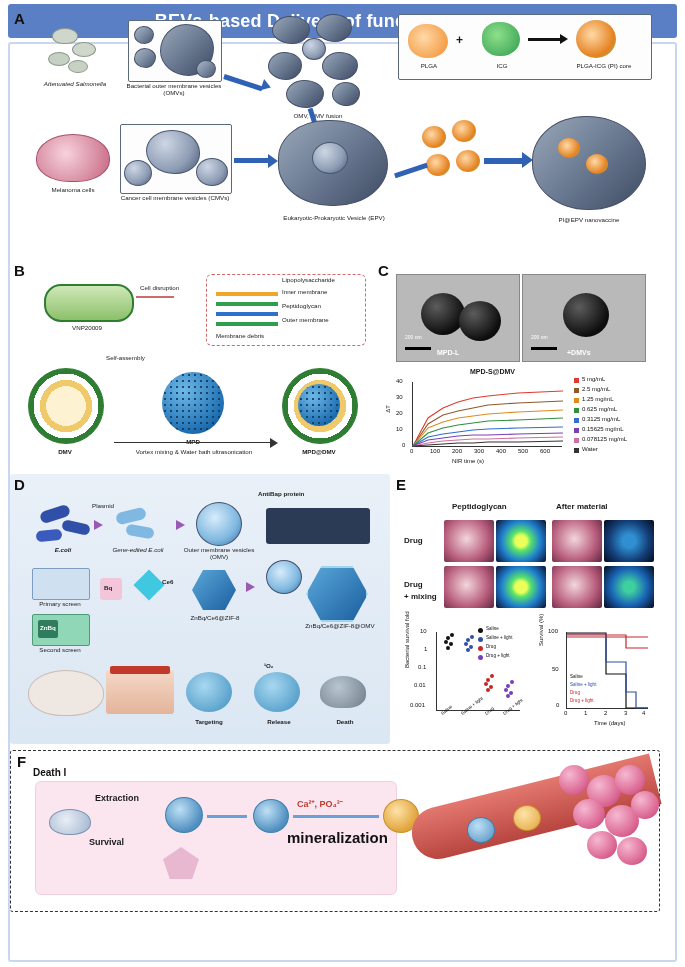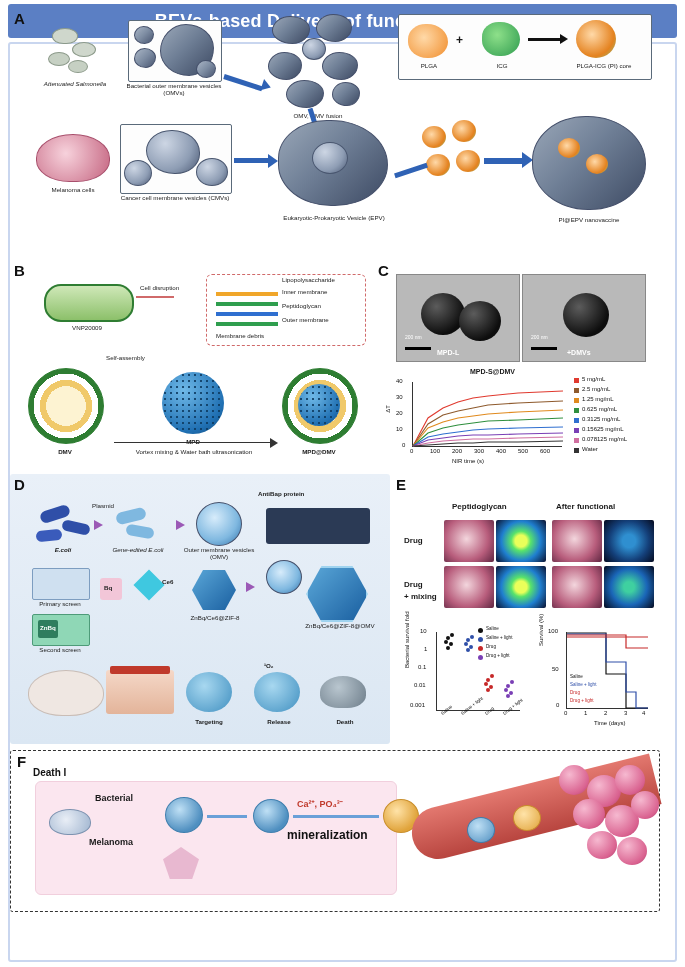--- a/index.html
+++ b/index.html
@@ -347,21 +347,21 @@
     <div class="lbl b" style="left:240px;top:244px;width:58px;text-align:center;">Release</div>
     <div class="lbl b" style="left:254px;top:188px;">¹O₂</div>
     <div class="blob" style="left:310px;top:202px;width:46px;height:32px;background:radial-gradient(circle at 40% 35%,#b9c6cf,#6d7d8a);border-radius:50% 50% 40% 40%;"></div>
     <div class="lbl b" style="left:306px;top:244px;width:58px;text-align:center;">Death</div>
   </div>
 
   <div id="panelE">
     <div class="panel-letter" style="left:0px;top:2px;">E</div>
 
     <div class="lbl b" style="left:56px;top:28px;font-size:8px;">Peptidoglycan</div>
-    <div class="lbl b" style="left:160px;top:28px;font-size:8px;">After functional</div>
+    <div class="lbl b" style="left:160px;top:28px;font-size:8px;">After material</div>
 
     <div class="lbl b" style="left:8px;top:62px;font-size:8px;">Drug</div>
     <div class="lbl b" style="left:8px;top:106px;font-size:8px;">Drug</div>
     <div class="lbl b" style="left:8px;top:118px;font-size:8px;">+ mixing</div>
 
     <div class="photo skin" style="left:48px;top:46px;width:50px;height:42px;"></div>
     <div class="photo fluo" style="left:100px;top:46px;width:50px;height:42px;"></div>
     <div class="photo skin" style="left:156px;top:46px;width:50px;height:42px;"></div>
     <div class="photo fluo" style="left:208px;top:46px;width:50px;height:42px;background:radial-gradient(circle at 50% 50%,#2f8fd0 0 20%,#14407a 60%,#050a1e 100%);"></div>
 
@@ -450,31 +450,31 @@
     </div>
   </div>
 
   <div id="panelF">
     <div class="panel-letter" style="left:6px;top:2px;">F</div>
 
     <div class="stageI"></div>
     <div class="lbl b" style="left:22px;top:16px;font-size:10px;color:#111;">Death I</div>
 
     <div class="blob" style="left:38px;top:58px;width:40px;height:24px;background:radial-gradient(circle at 40% 40%,#e9eef6,#9fb4cf);border-radius:50% 50% 45% 45%;border:1px solid #7d93b0;"></div>
-    <div class="lbl b" style="left:84px;top:42px;font-size:9px;">Bacterial</div>
-    <div class="lbl b" style="left:78px;top:86px;font-size:9px;">Melanoma</div>
+    <div class="lbl b" style="left:84px;top:42px;font-size:9px;">Extraction</div>
+    <div class="lbl b" style="left:78px;top:86px;font-size:9px;">Survival</div>
 
     <div class="blob" style="left:154px;top:46px;width:36px;height:34px;background:radial-gradient(circle at 38% 34%,#bfe0f5,#4f8fc0 70%);border:1px solid #3f7fae;"></div>
     <div class="box" style="left:152px;top:96px;width:36px;height:32px;background:#e8b8d0;clip-path:polygon(50% 0,100% 38%,81% 100%,19% 100%,0 38%);"></div>
 
     <div class="arrowBlue" style="left:196px;top:64px;width:40px;height:3px;background:#6aa0d8;"></div>
     <div class="blob" style="left:242px;top:48px;width:34px;height:32px;background:radial-gradient(circle at 38% 34%,#bfe0f5,#4f8fc0 70%);border:1px solid #3f7fae;"></div>
 
     <div class="lbl b" style="left:286px;top:48px;font-size:9px;color:#c0392b;">Ca²⁺, PO₄³⁻</div>
-    <div class="lbl b" style="left:276px;top:78px;font-size:12px;color:#111;">mineralization</div>
+    <div class="lbl b" style="left:276px;top:78px;font-size:15px;color:#111;">mineralization</div>
     <div class="arrowBlue" style="left:282px;top:64px;width:86px;height:3px;background:#6aa0d8;"></div>
     <div class="blob" style="left:372px;top:48px;width:34px;height:32px;background:radial-gradient(circle at 38% 34%,#ffe3a8,#e0a33a 70%);border:1px solid #c98f2c;"></div>
 
     <div class="vessel">
       <div class="box" style="left:0px;top:18px;width:250px;height:52px;background:linear-gradient(180deg,#e3786f,#b8453f);border-radius:26px 0 0 26px;transform:rotate(-14deg);"></div>
       <div class="tumor" style="left:150px;top:0px;width:30px;height:30px;"></div>
       <div class="tumor" style="left:178px;top:10px;width:34px;height:32px;"></div>
       <div class="tumor" style="left:206px;top:0px;width:30px;height:30px;"></div>
       <div class="tumor" style="left:164px;top:34px;width:32px;height:30px;"></div>
       <div class="tumor" style="left:196px;top:40px;width:34px;height:32px;"></div>

